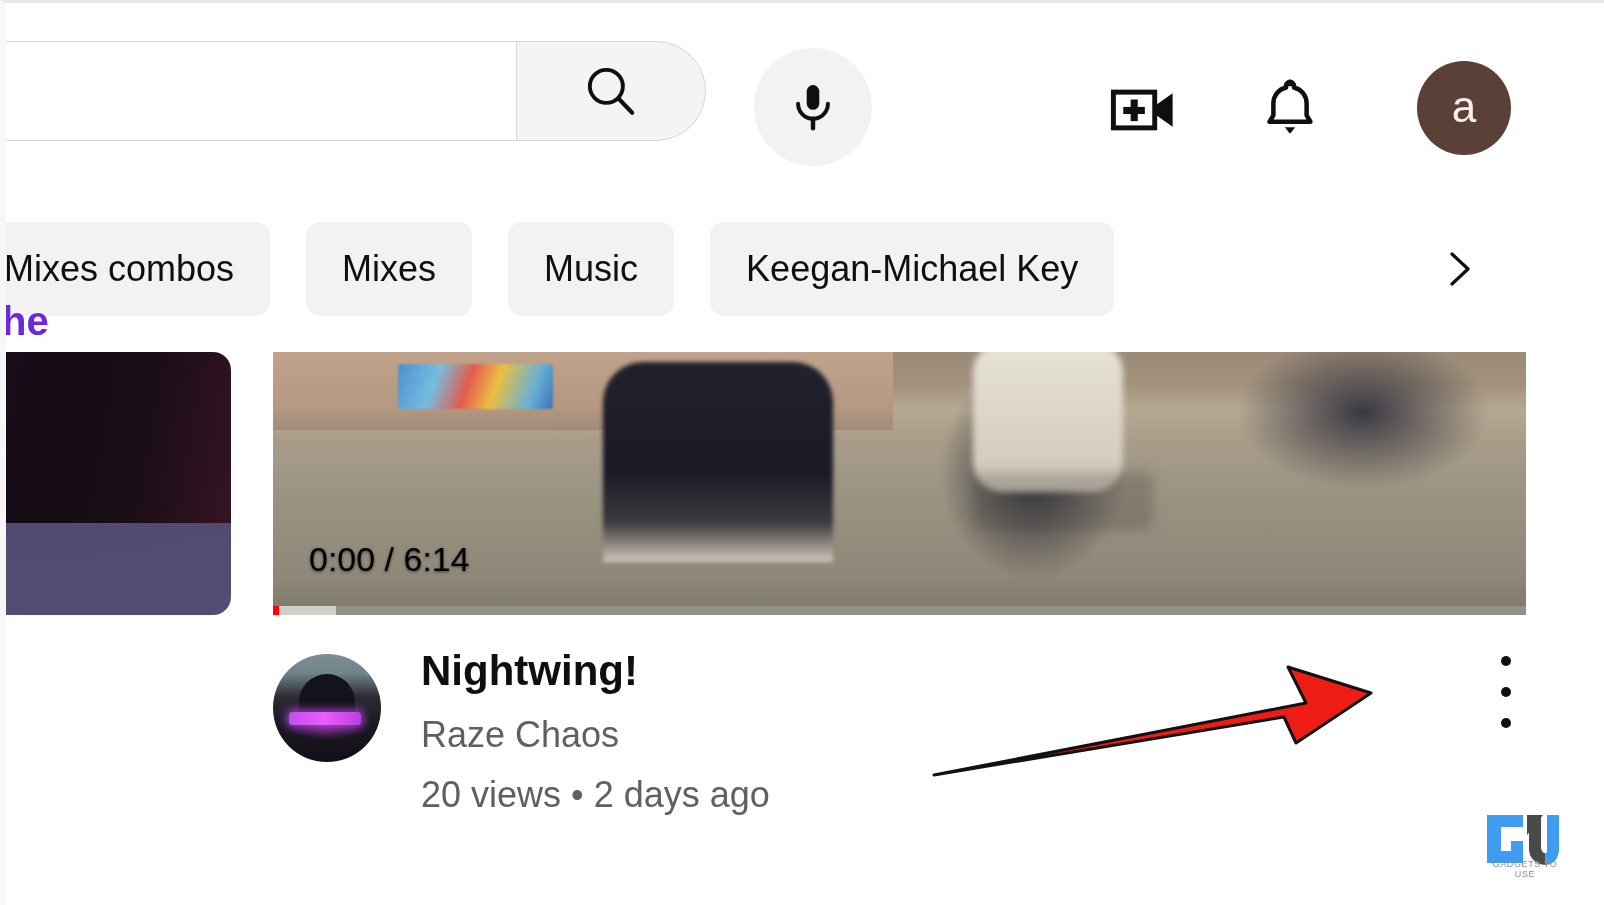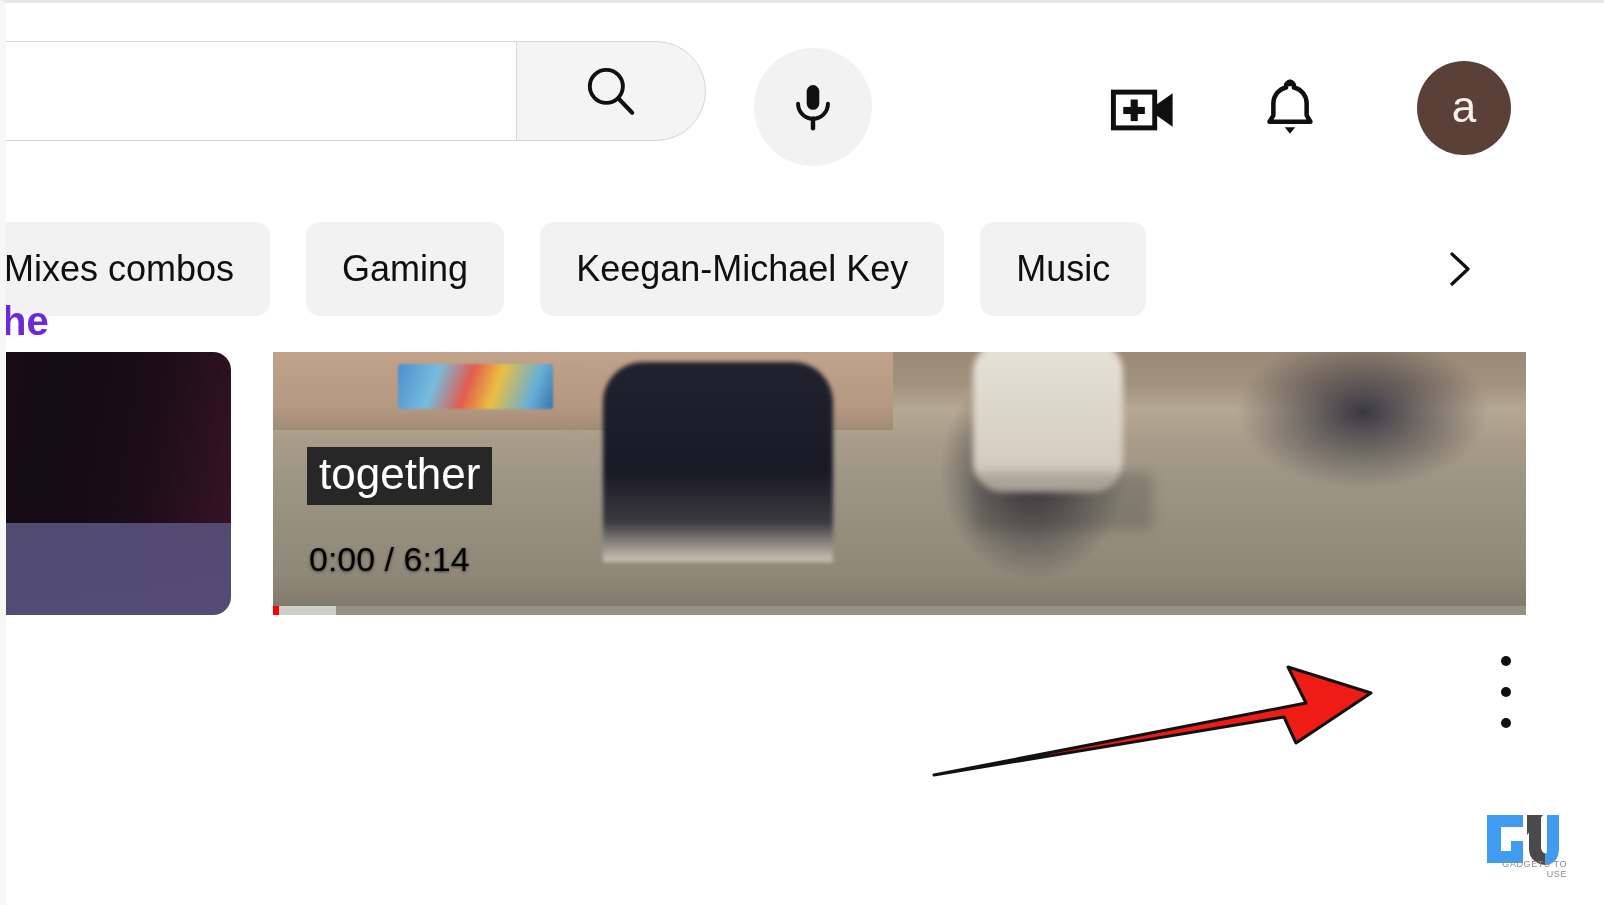--- a/index.html
+++ b/index.html
@@ -388,21 +388,21 @@
     top: 806px;
     width: 80px;
     height: 60px;
     pointer-events: none;
   }
   #wm-caption {
     position: absolute;
     left: 1477px;
     top: 856px;
     width: 84px;
-    text-align: right;
+    text-align: center;
     font-size: 9px;
     letter-spacing: .6px;
     color: #8a8a8a;
     font-family: "Liberation Sans", sans-serif;
   }
 </style>
 </head>
 <body>
 
 <div id="screen">
@@ -447,27 +447,27 @@
     <div id="avatar-btn">
       <span id="avatar-letter">a</span>
     </div>
   </div>
 
   <div id="chips-row">
     <div class="chip first">
       <span>Mixes combos</span>
     </div>
     <div class="chip">
-      <span>Gaming</span>
+      <span>Mixes</span>
+    </div>
+    <div class="chip">
+      <span>Music</span>
     </div>
     <div class="chip">
       <span>Keegan-Michael Key</span>
-    </div>
-    <div class="chip">
-      <span>Music</span>
     </div>
   </div>
   <div id="chips-fade"></div>
   <div id="chips-next">
     <svg width="48" height="48" viewBox="0 0 24 24">
       <polyline points="9,4.5 17,12 9,19.5" fill="none" stroke="#0f0f0f" stroke-width="1.6" stroke-linecap="round" stroke-linejoin="round"></polyline>
     </svg>
   </div>
 
   <div id="card-left">
@@ -476,29 +476,39 @@
   <div id="card-left-title">he</div>
 
   <div id="card-main">
     <div id="thumb">
       <div id="thumb-img"></div>
       <div id="thumb-wall"></div>
       <div id="thumb-poster"></div>
       <div id="thumb-person-b"></div>
       <div id="thumb-person-a"></div>
       <div id="thumb-floorpatch"></div>
-      <div id="thumb-caption">together</div>
       <div id="thumb-time">0:00 / 6:14</div>
       <div id="progress-track">
         <div id="progress-buffer"></div>
         <div id="progress-played"></div>
       </div>
     </div>
   </div>
 
+  <div id="meta">
+    <div id="channel-avatar">
+      <div id="channel-avatar-head"></div>
+      <div id="channel-avatar-led"></div>
+    </div>
+    <div id="meta-text">
+      <div id="video-title">Nightwing!</div>
+      <div id="channel-name">Raze Chaos</div>
+      <div id="video-stats">20 views • 2 days ago</div>
+    </div>
+  </div>
 
   <div id="more-menu-btn">
     <span class="dot"></span>
     <span class="dot"></span>
     <span class="dot"></span>
   </div>
 
   <svg id="annot-arrow" viewBox="0 0 600 170">
     <polygon points="18,142 390,70 372,34 455,60 380,110 368,84" fill="#ee1c14" stroke="#111111" stroke-width="3" stroke-linejoin="round"></polygon>
   </svg>

